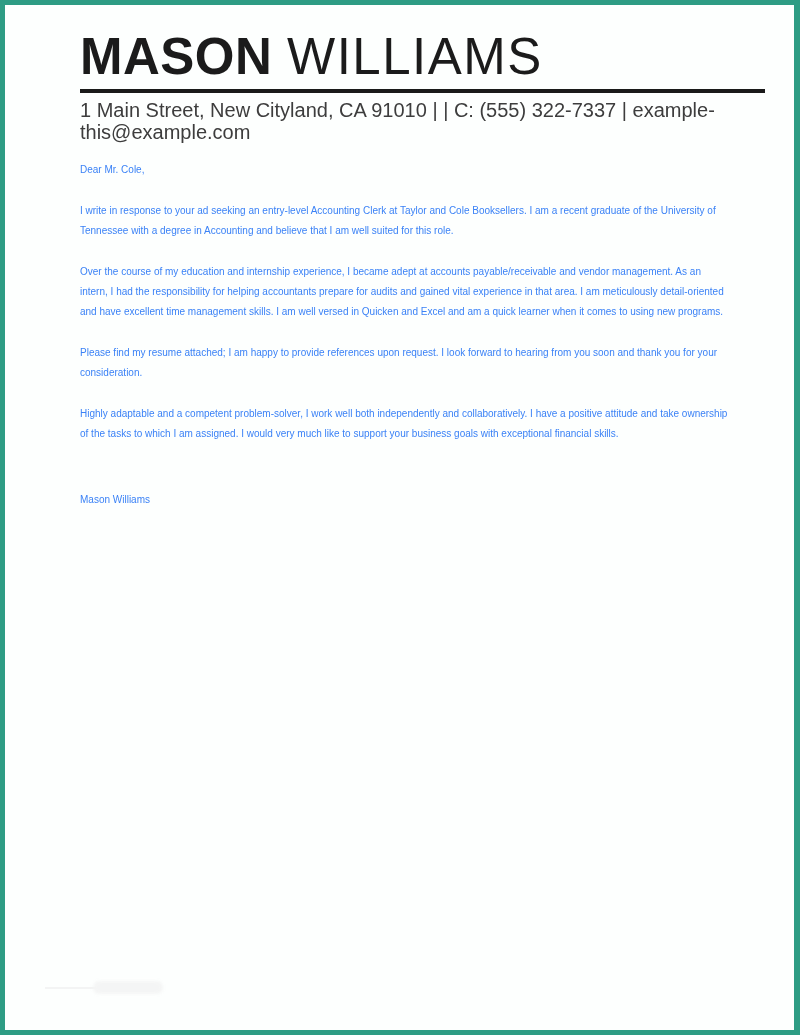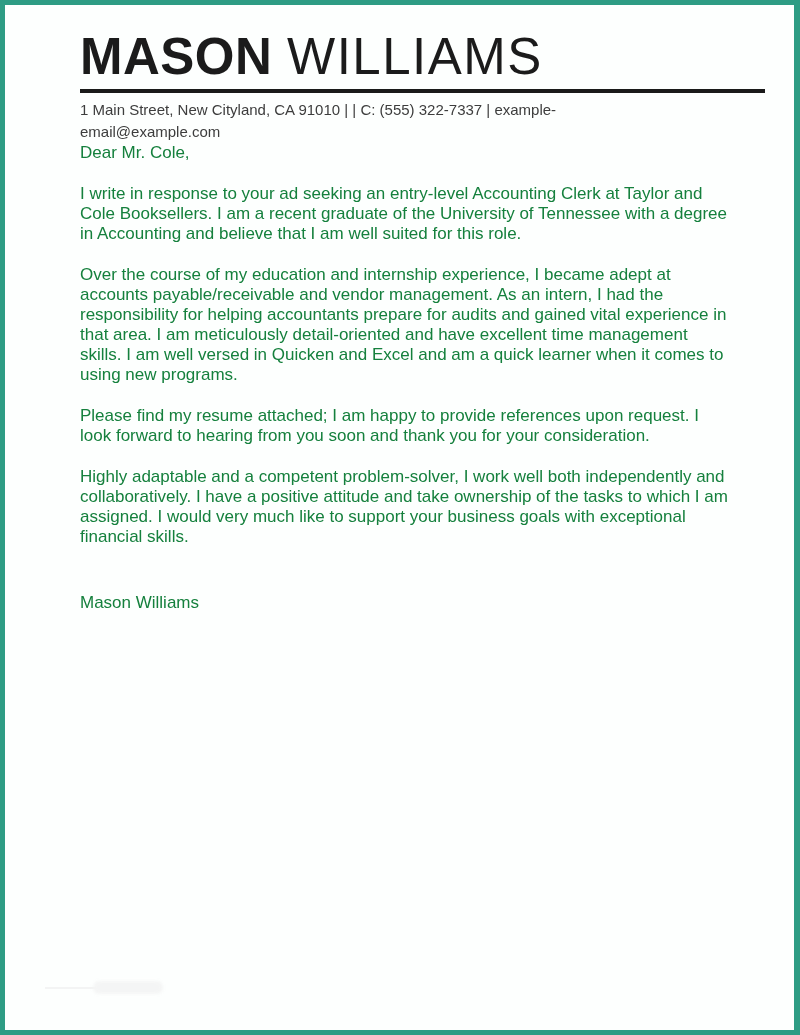--- a/index.html
+++ b/index.html
@@ -26,28 +26,29 @@
   .name .first { font-weight: 700; }
   .name .last  { font-weight: 400; letter-spacing: 1.5px; }
   .name-rule {
     width: 100%;
     height: 4px;
     background: #1a1a1a;
     margin-top: 7px;
     margin-bottom: 6px;
   }
   .contact {
-    font-size: 15px;
+    font-size: 20px;
     line-height: 22px;
     color: #3d3d3d;
   }
   .body-text {
-    font-size: 17px;
+    margin-top: 17px;
+    font-size: 10px;
     line-height: 20px;
-    color: #15803d;
+    color: #3b82f6;
     max-width: 648px;
   }
   .body-text p { margin-bottom: 21px; }
   .salutation { margin-bottom: 10px; }
   .closing { margin-bottom: 0; }
   .signature { margin-top: 46px; }
   .watermark {
     position: absolute;
     left: 40px;
     top: 975px;
@@ -77,21 +78,21 @@
 
   <div class="name">
     <span class="first">MASON</span>
     <span class="last">WILLIAMS</span>
   </div>
 
   <div class="name-rule"></div>
 
   <div class="contact">
     <div>1 Main Street, New Cityland, CA 91010 | | C: (555) 322-7337 | example-</div>
-    <div>email@example.com</div>
+    <div>this@example.com</div>
   </div>
 
   <div class="body-text">
     <p class="salutation">Dear Mr. Cole,</p>
     <p>I write in response to your ad seeking an entry-level Accounting Clerk at Taylor and Cole Booksellers. I am a recent graduate of the University of Tennessee with a degree in Accounting and believe that I am well suited for this role.</p>
     <p>Over the course of my education and internship experience, I became adept at accounts payable/receivable and vendor management. As an intern, I had the responsibility for helping accountants prepare for audits and gained vital experience in that area. I am meticulously detail-oriented and have excellent time management skills. I am well versed in Quicken and Excel and am a quick learner when it comes to using new programs.</p>
     <p>Please find my resume attached; I am happy to provide references upon request. I look forward to hearing from you soon and thank you for your consideration.</p>
     <p>Highly adaptable and a competent problem-solver, I work well both independently and collaboratively. I have a positive attitude and take ownership of the tasks to which I am assigned. I would very much like to support your business goals with exceptional financial skills.</p>
     <p class="signature">Mason Williams</p>
   </div>

